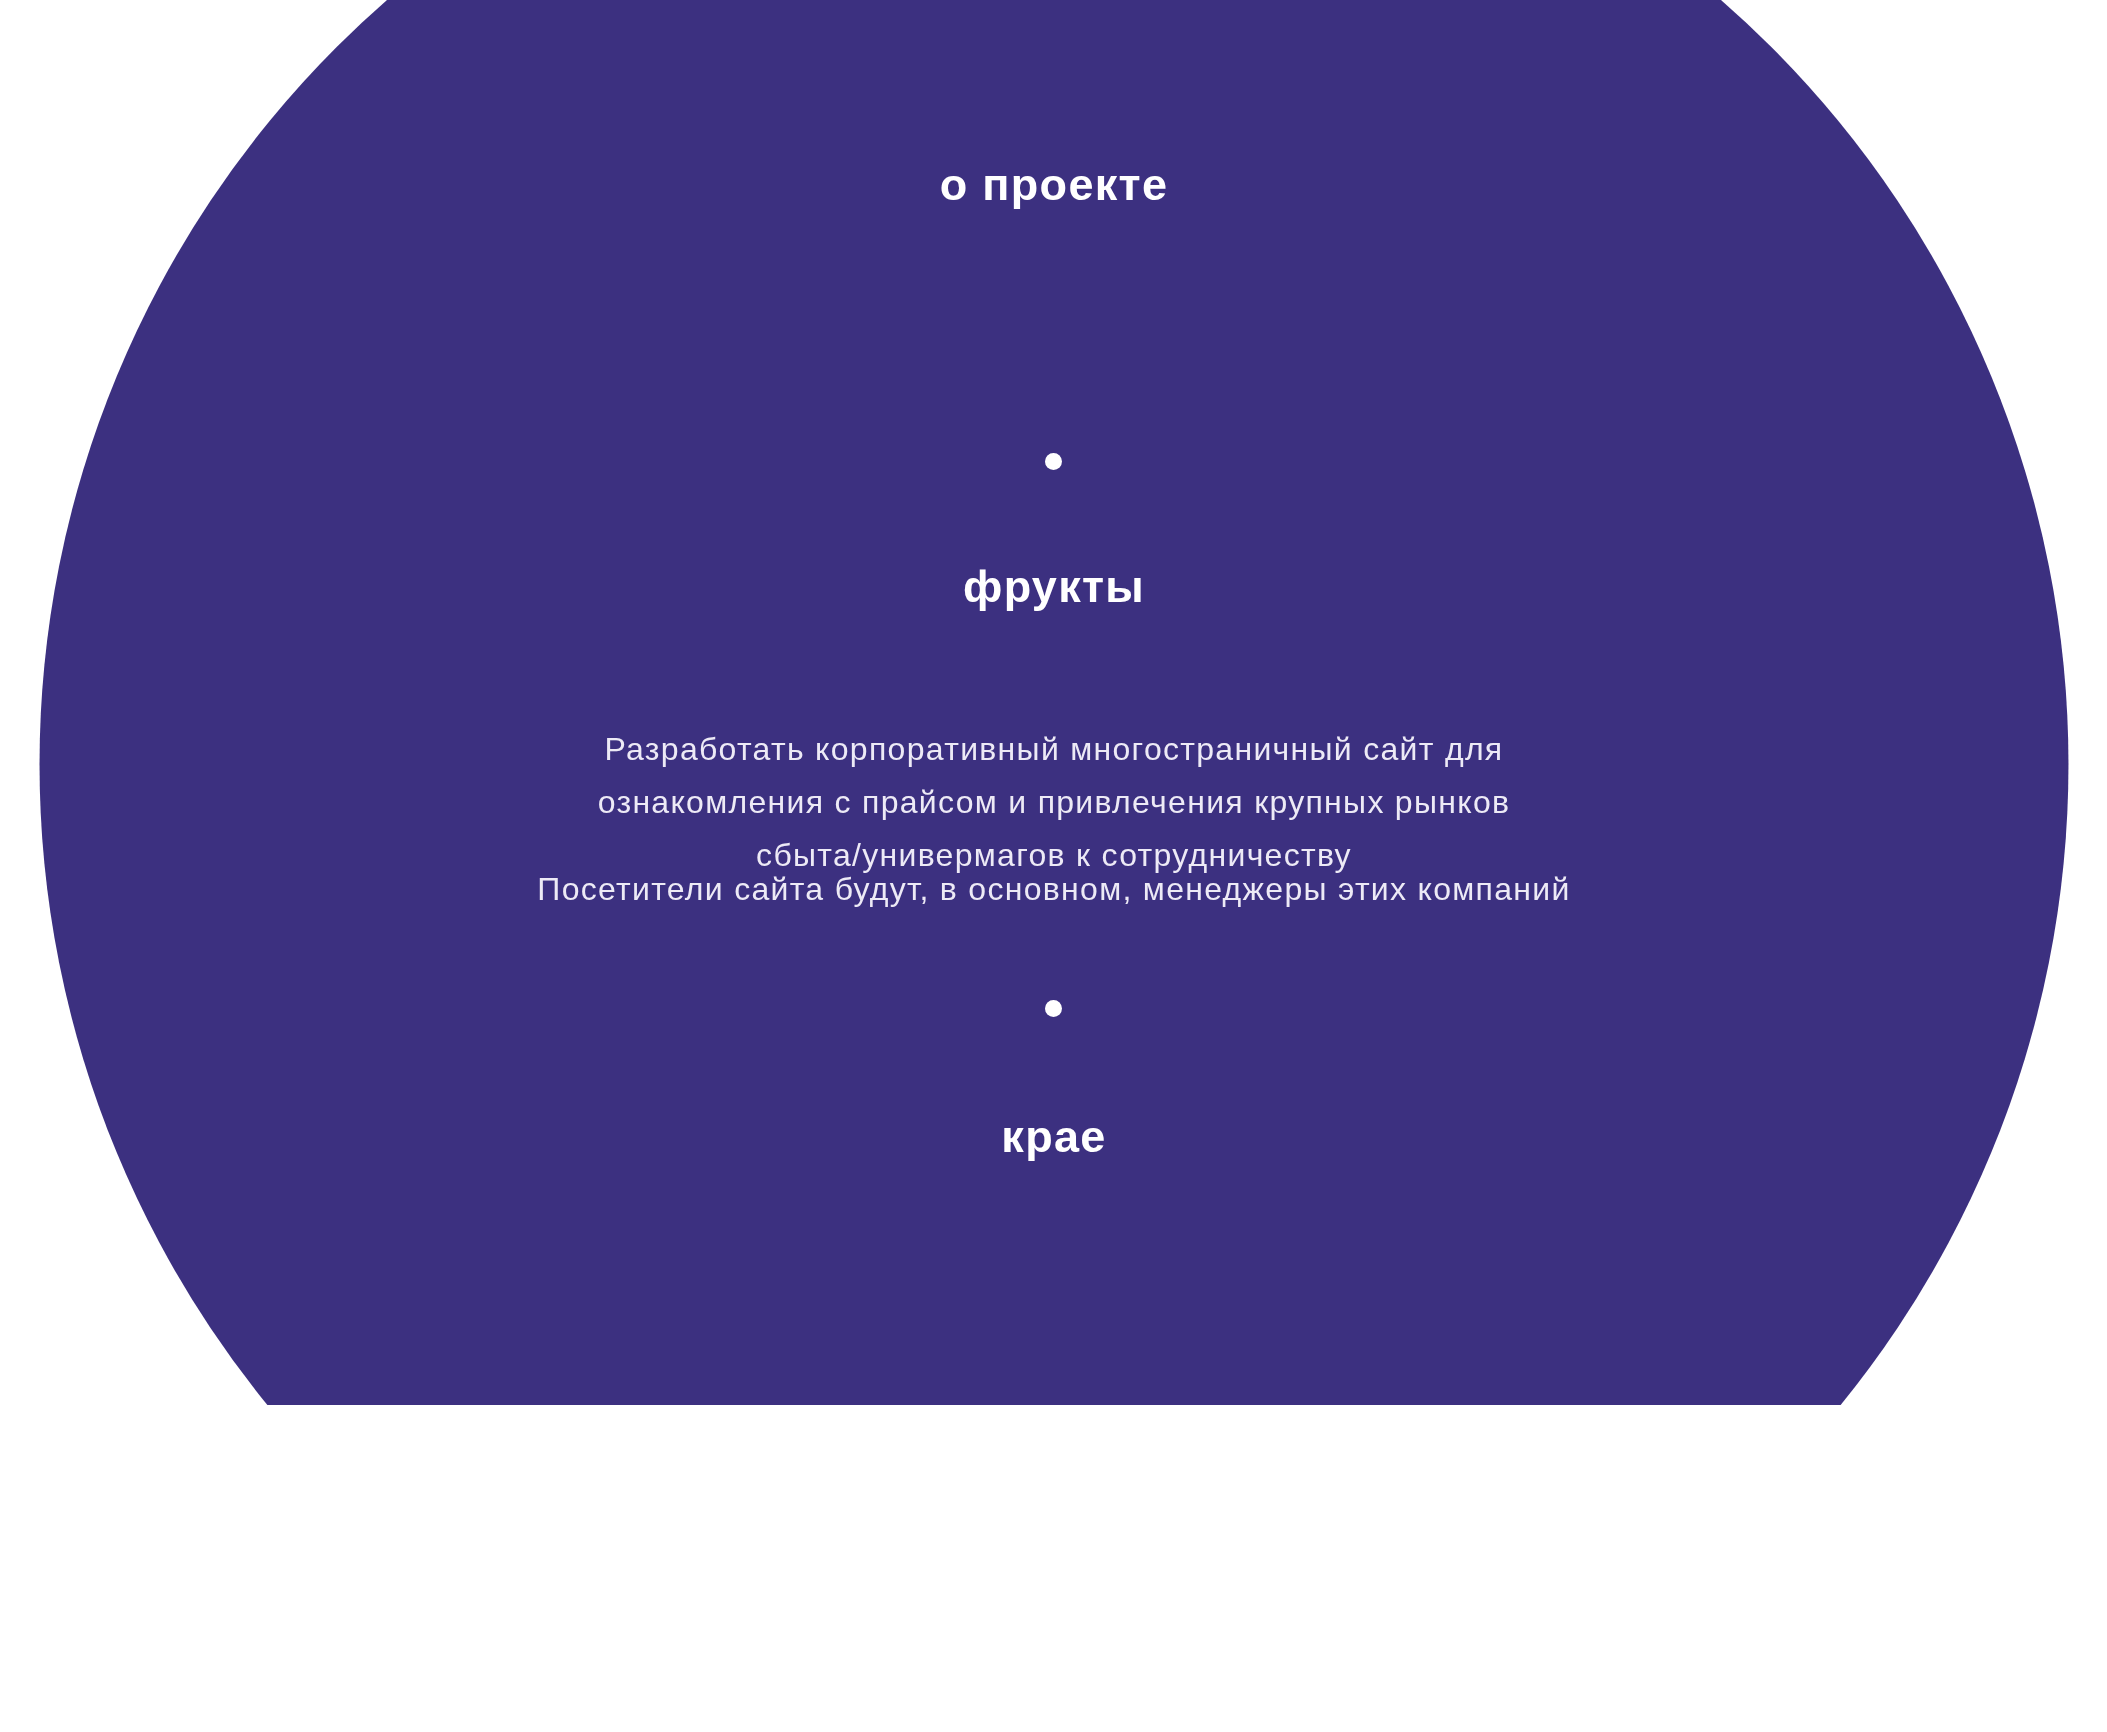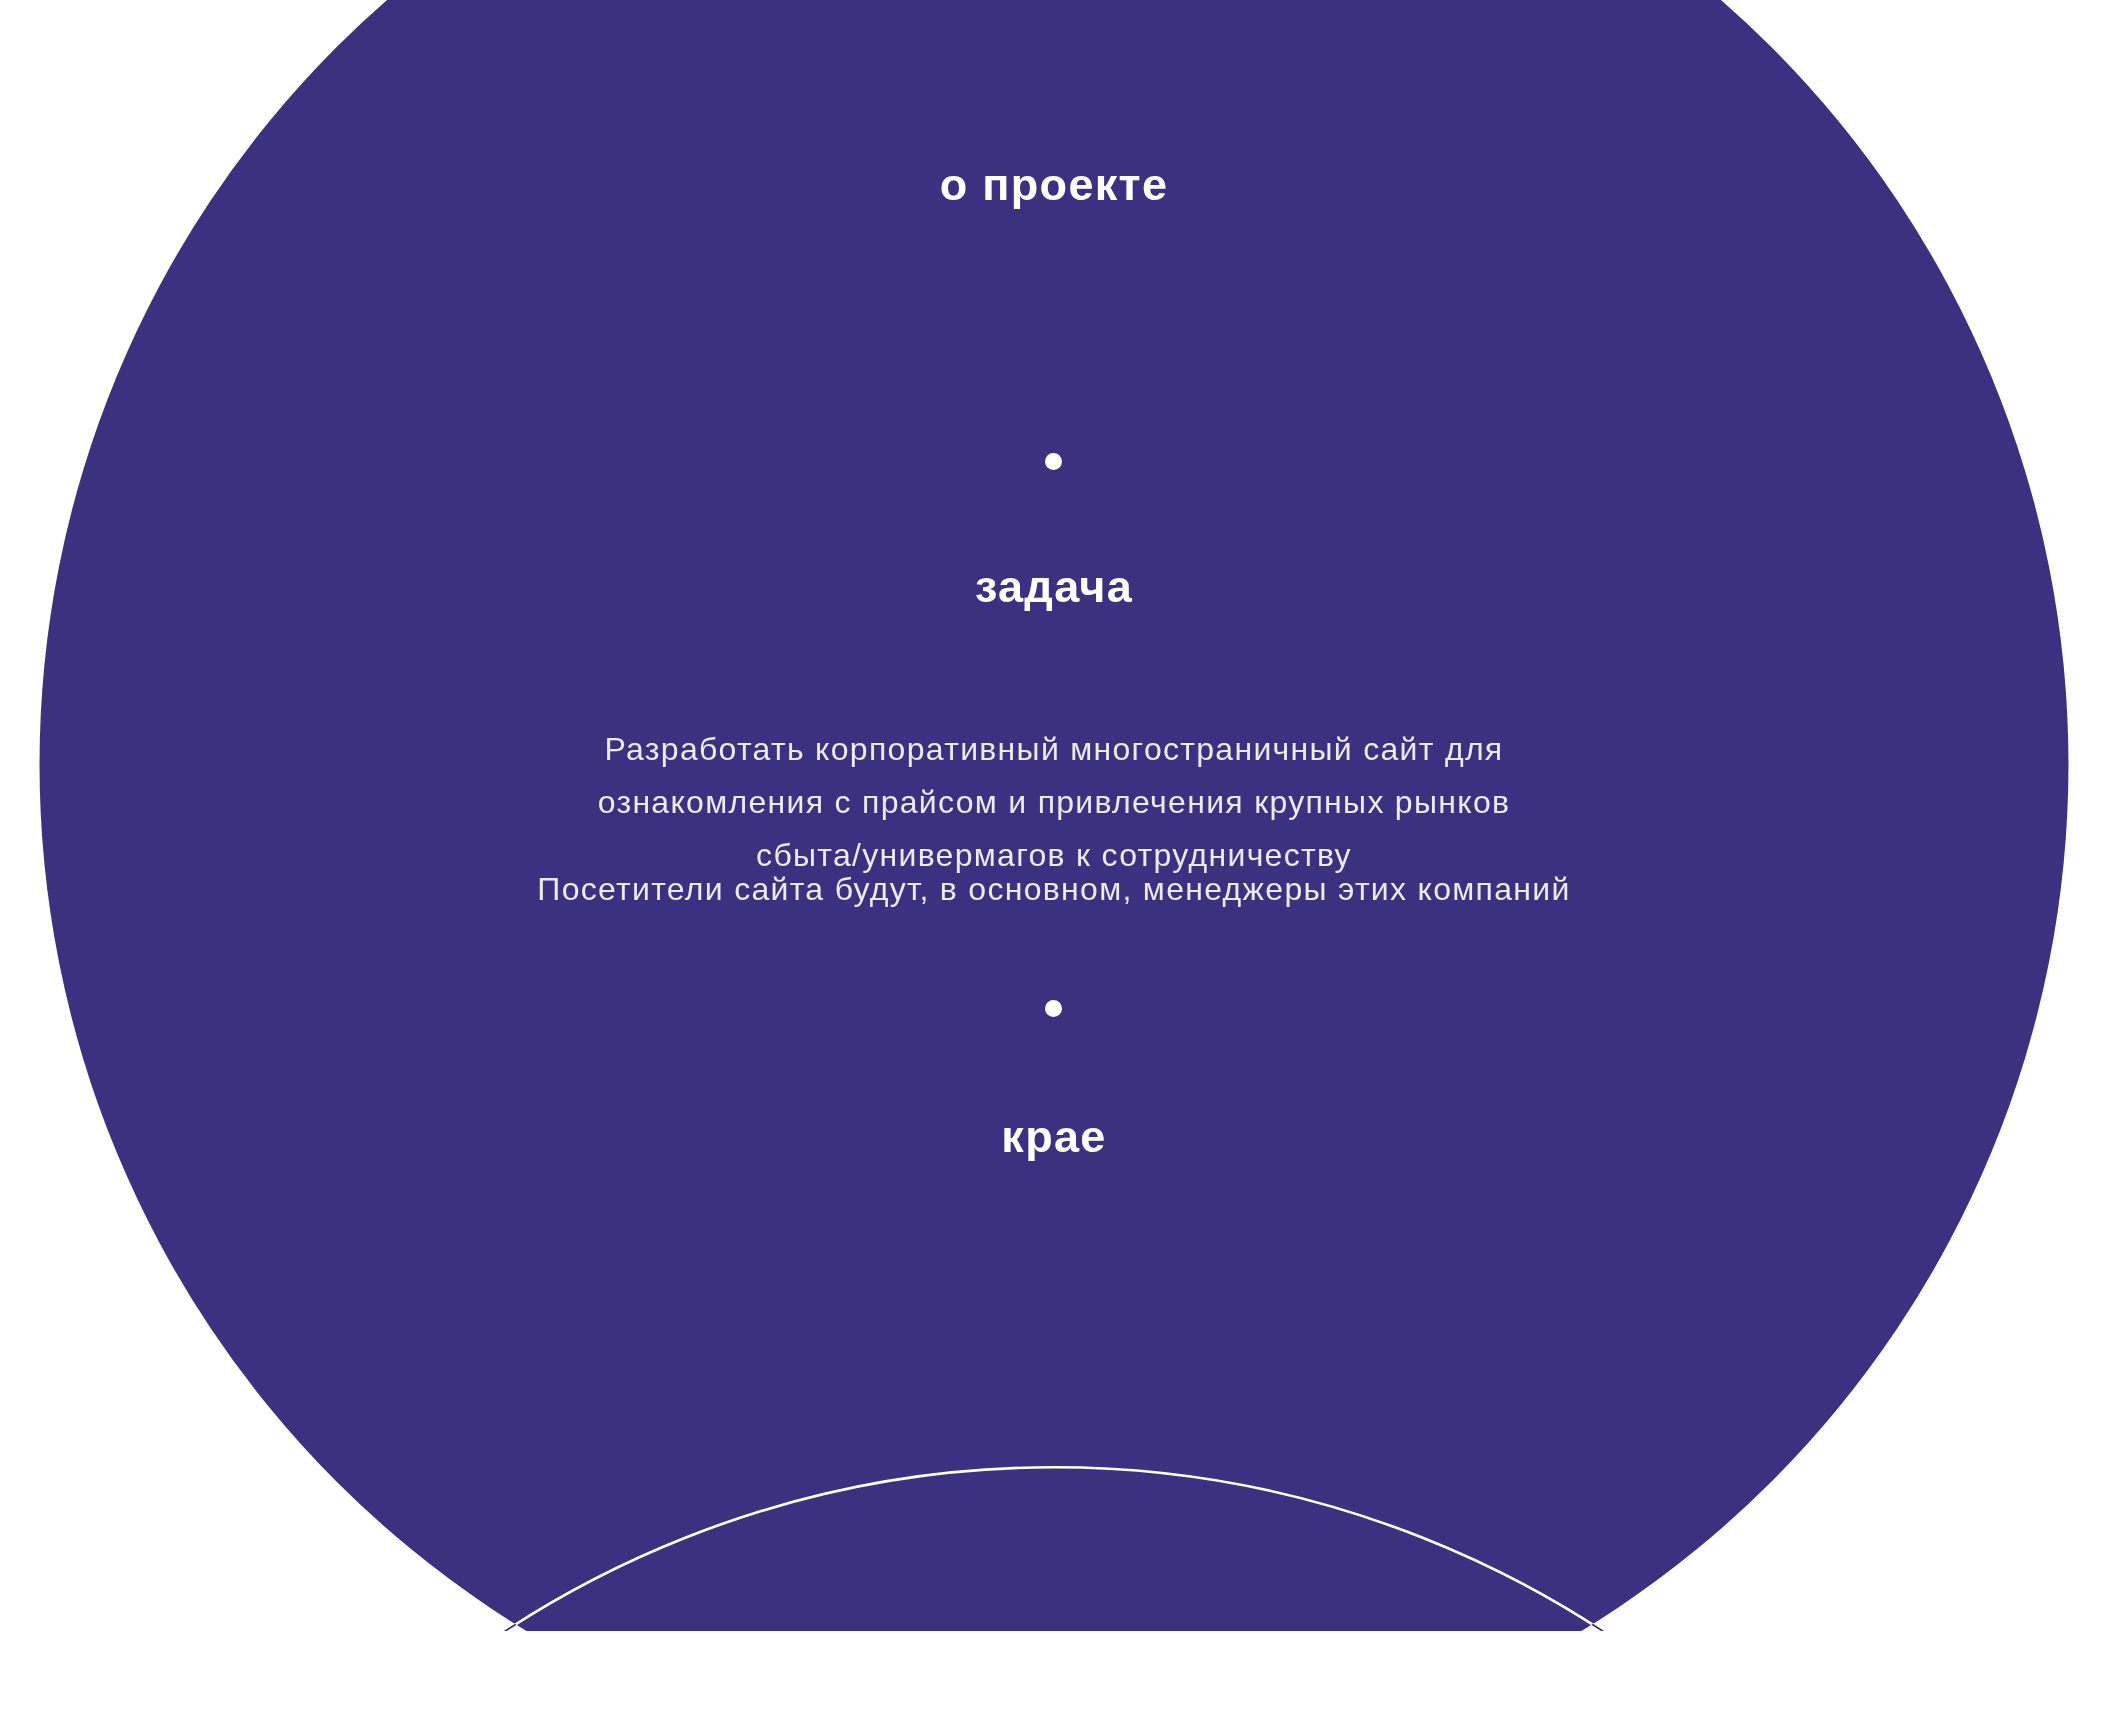--- a/index.html
+++ b/index.html
@@ -8,21 +8,21 @@
   }
   body {
     width: 2108px;
     height: 1733px;
     background: var(--background, #ffffff);
     font-family: "Liberation Sans", "DejaVu Sans", sans-serif;
   }
   .slide {
     position: relative;
     width: 2108px;
-    height: 1631px;
+    height: 1405px;
     overflow: hidden;
     background: var(--background, #ffffff);
   }
   .bg-svg {
     position: absolute;
     inset: 0;
     display: block;
   }
   .big-circle-fill { fill: var(--circle, #3c3080); }
   .orbit-dark {
@@ -100,21 +100,21 @@
     </g>
   </svg>
 
   <div class="content">
 
     <h1 class="heading pos-heading-about">о проекте</h1>
 
 
     <div class="divider-dot pos-dot-1"></div>
 
-    <h2 class="heading pos-heading-task">задача</h2>
+    <h2 class="heading pos-heading-task">фрукты</h2>
 
     <p class="body-text pos-para-task">Разработать корпоративный многостраничный сайт для
 ознакомления с прайсом и привлечения крупных рынков
 сбыта/универмагов к сотрудничеству</p>
 
     <p class="body-text pos-para-task-2">Посетители сайта будут, в основном, менеджеры этих компаний</p>
 
     <div class="divider-dot pos-dot-2"></div>
 
     <h2 class="heading pos-heading-idea">крае</h2>

